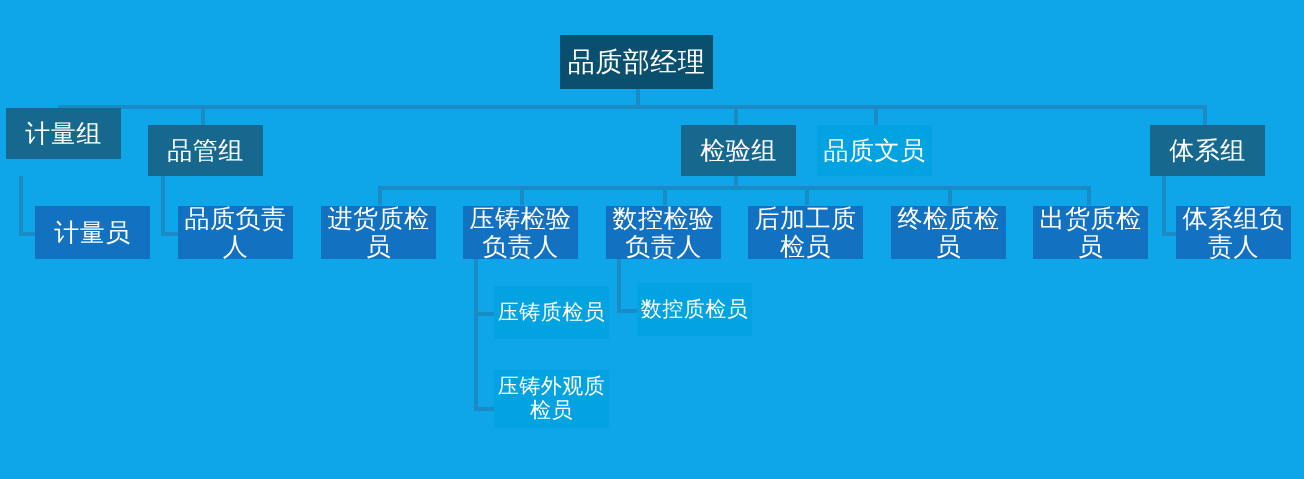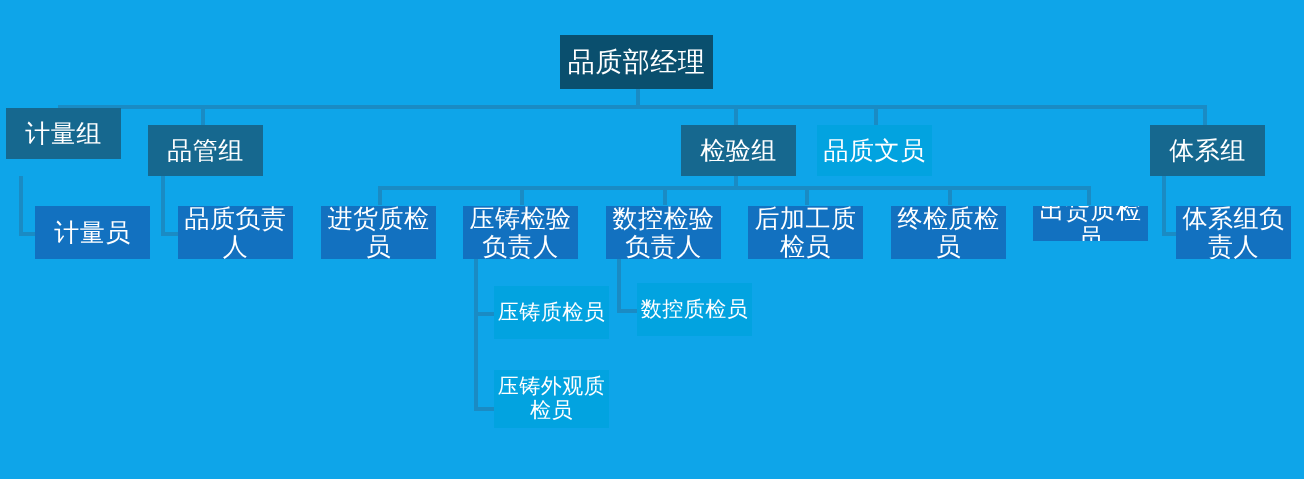--- a/index.html
+++ b/index.html
@@ -134,21 +134,21 @@
   </div>
 
   <div class="node node-l3 t-l3" style="left:748px; top:206px; width:115px; height:53px;">
     <span>后加工质检员</span>
   </div>
 
   <div class="node node-l3 t-l3" style="left:891px; top:206px; width:115px; height:53px;">
     <span>终检质检员</span>
   </div>
 
-  <div class="node node-l3 t-l3" style="left:1033px; top:206px; width:115px; height:35px;">
+  <div class="node node-l3 t-l3" style="left:1033px; top:206px; width:115px; height:53px;">
     <span>出货质检员</span>
   </div>
 
   <div class="node node-l3 t-l3" style="left:1176px; top:206px; width:115px; height:53px;">
     <span>体系组负责人</span>
   </div>
 
   <div class="node node-cyan t-l4" style="left:494px; top:286px; width:115px; height:53px;">
     <span>压铸质检员</span>
   </div>

